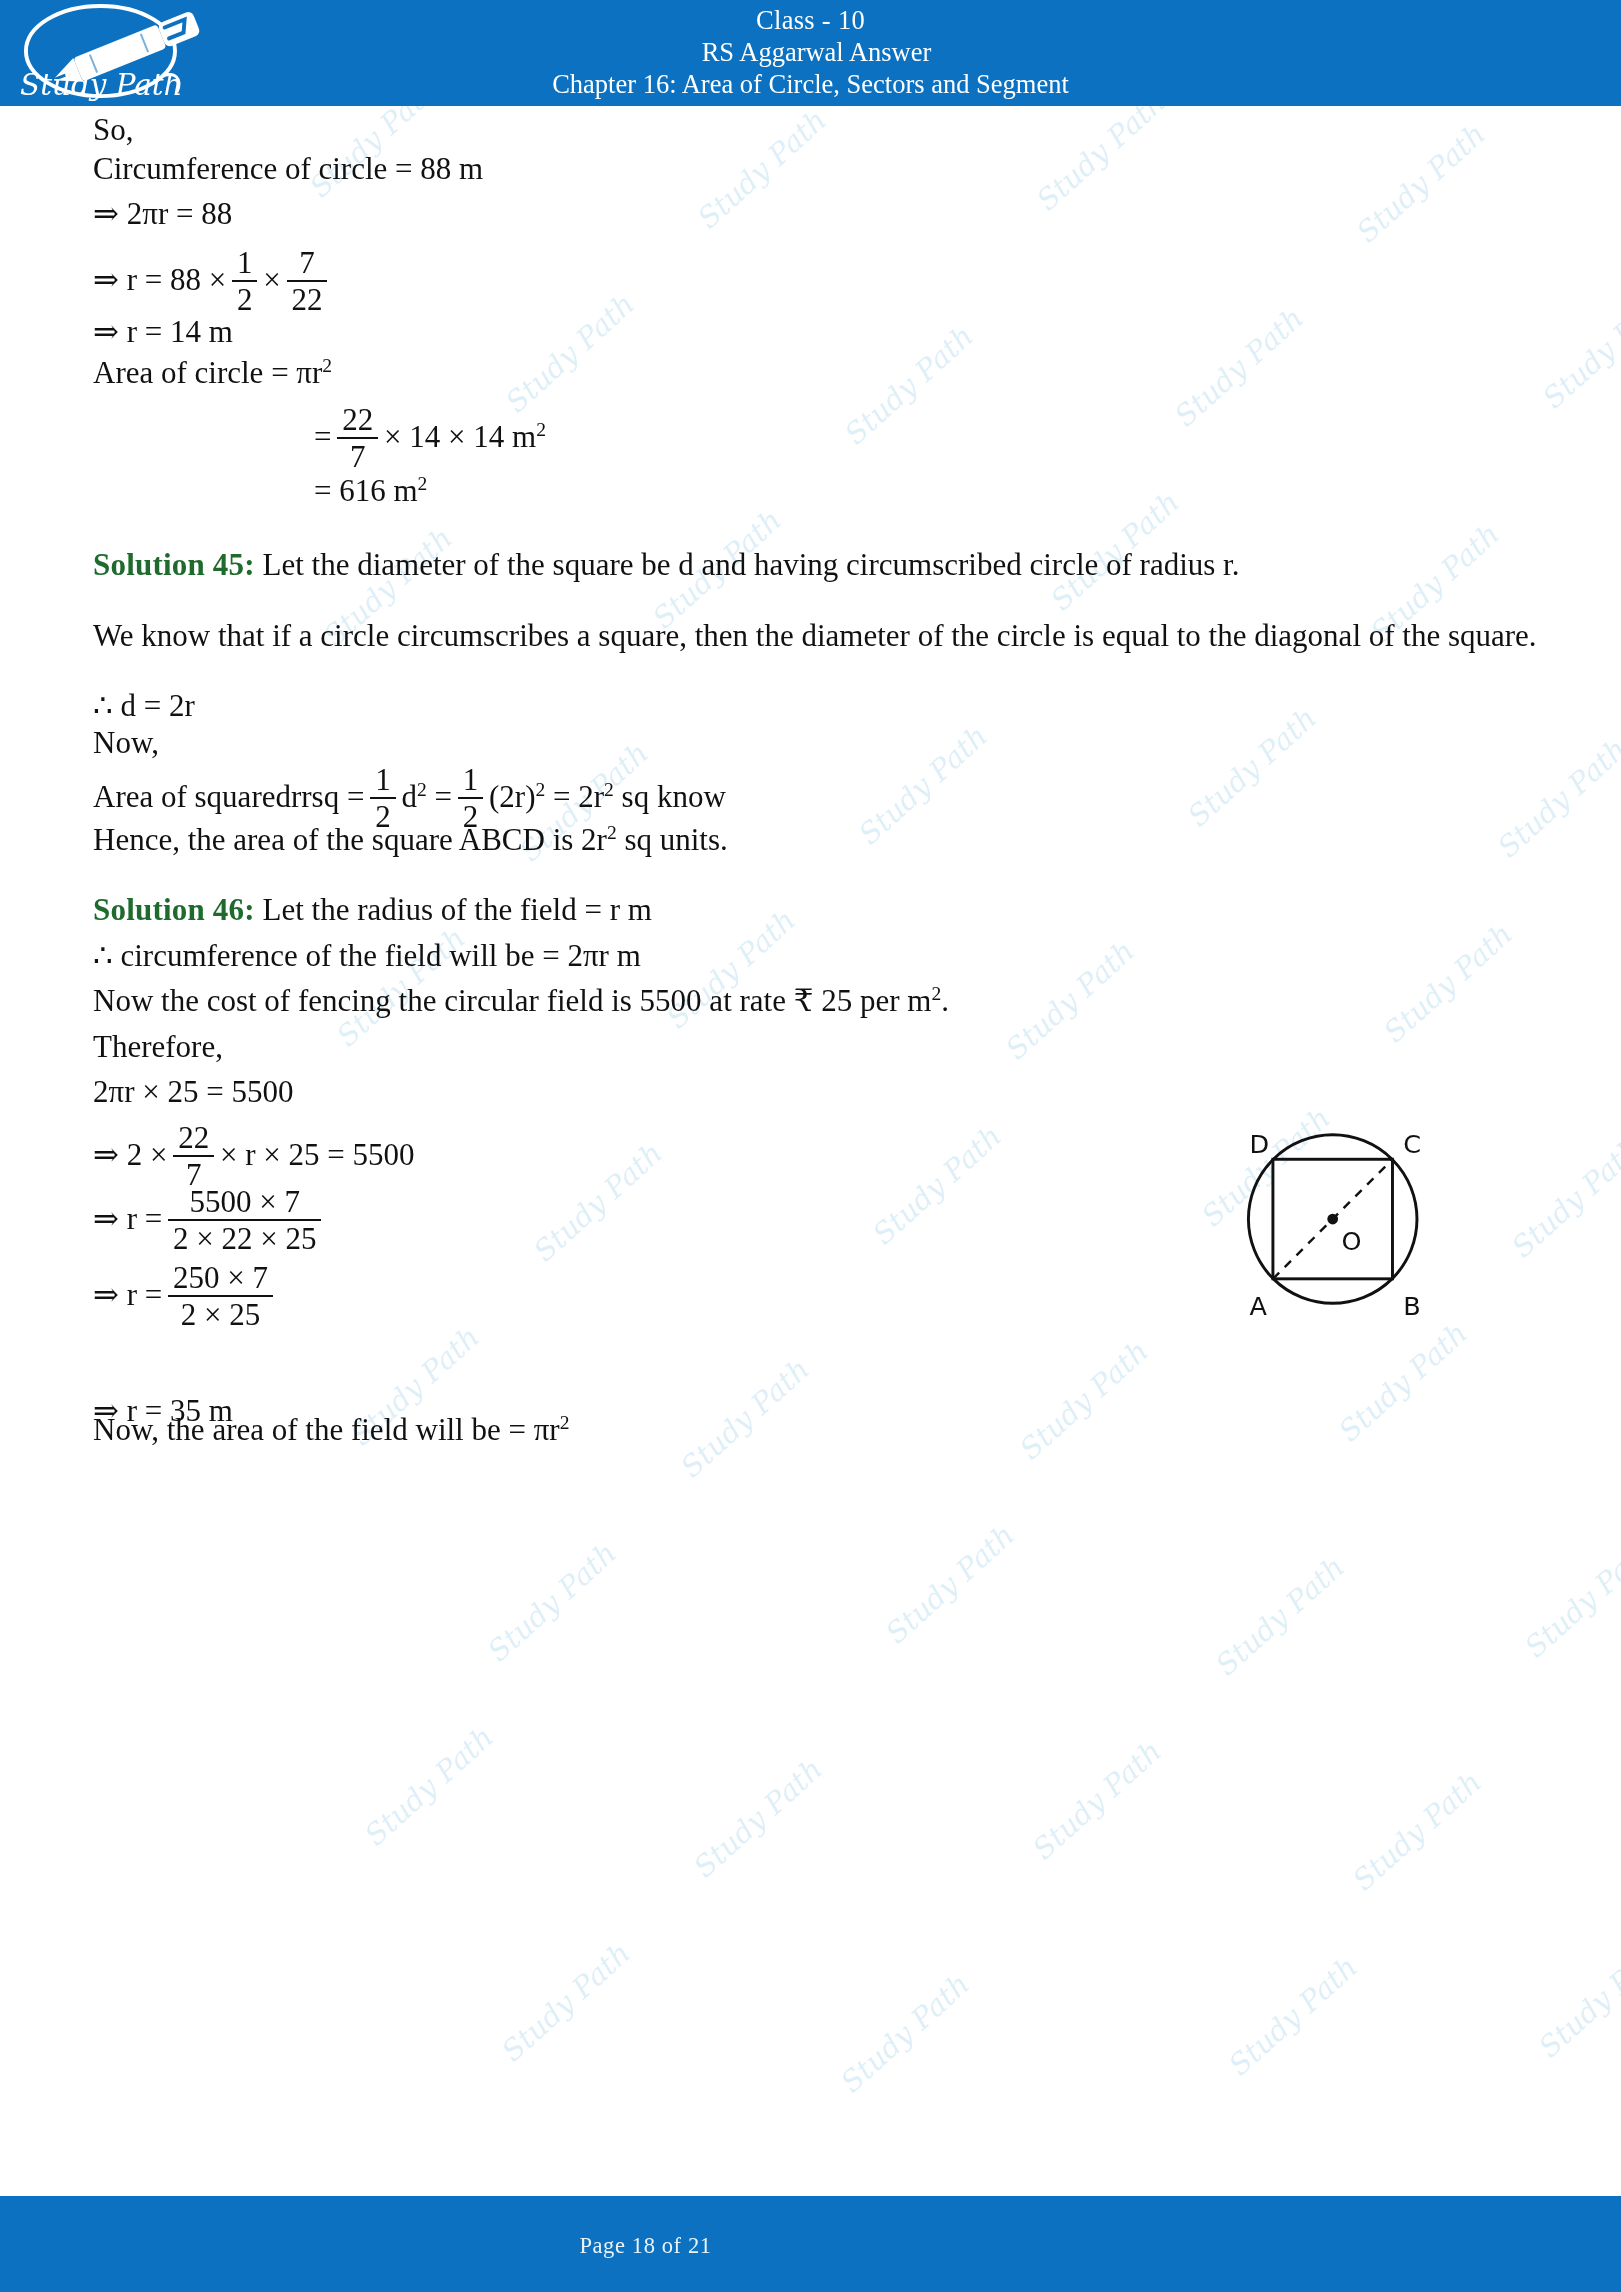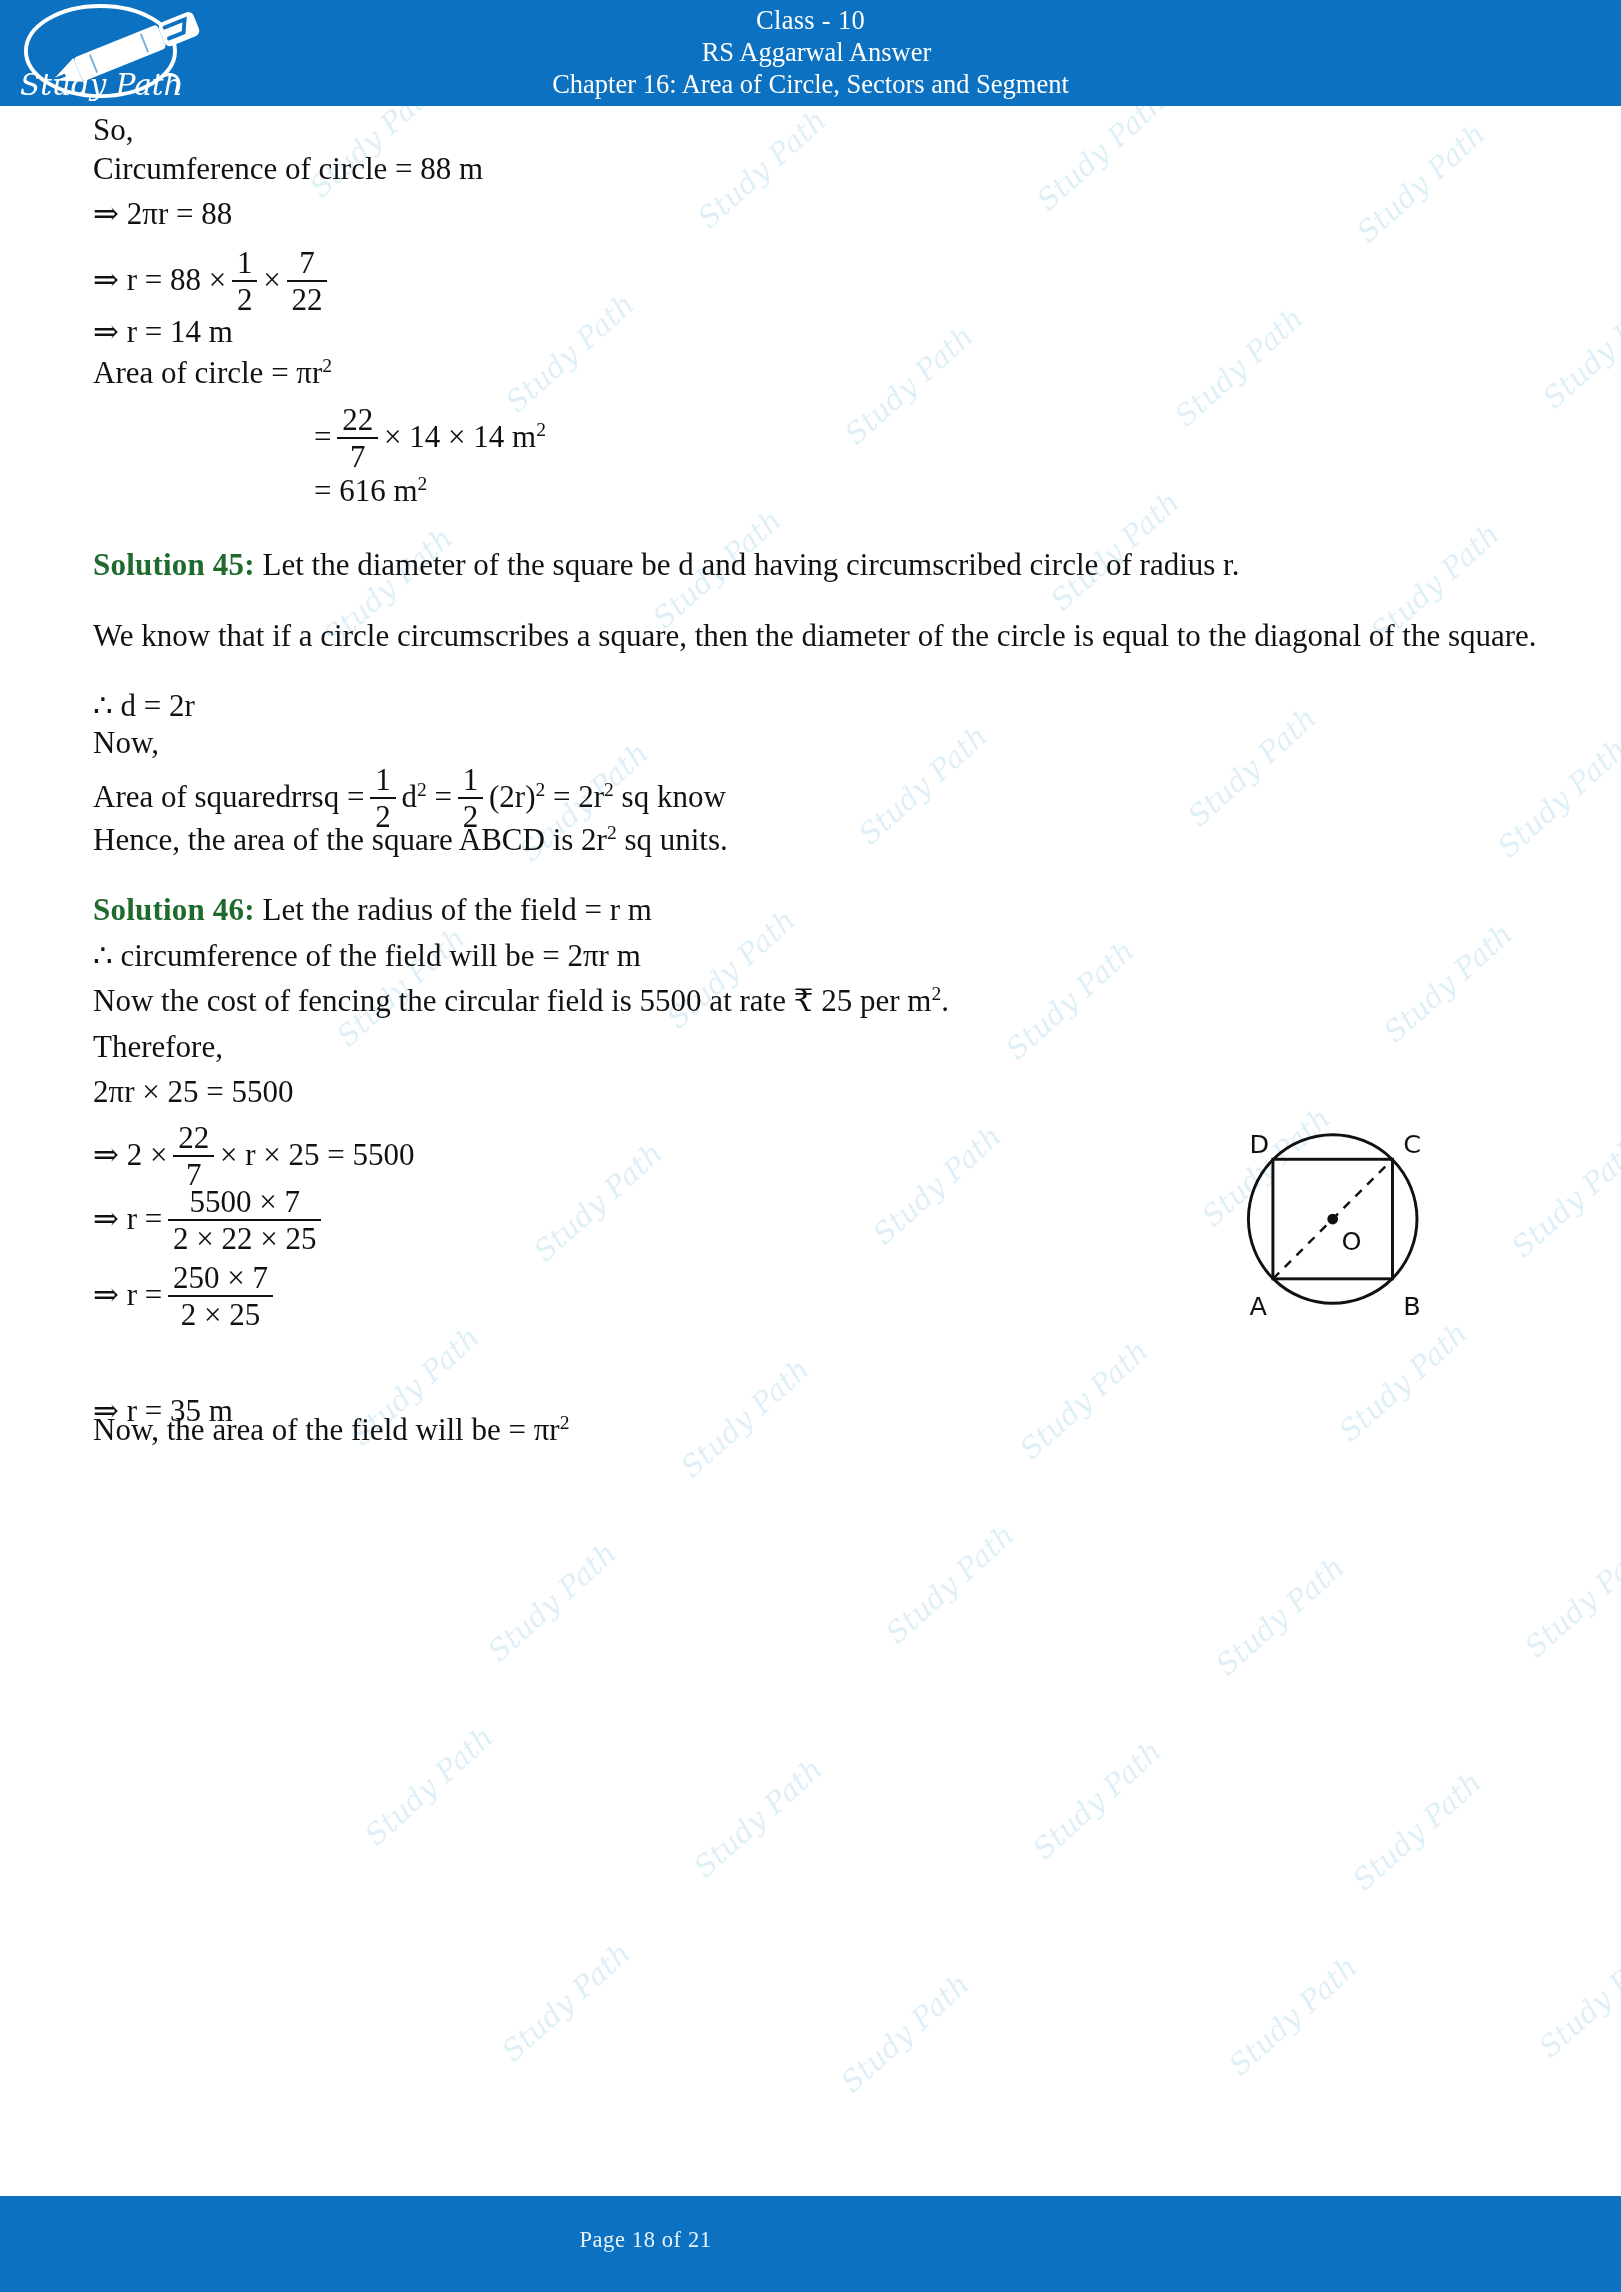--- a/index.html
+++ b/index.html
@@ -61,21 +61,21 @@
   .footer {
     position: absolute;
     left: 0;
     top: 2196px;
     width: 1621px;
     height: 97px;
     background: #0b71c0;
   }
   .footer-text {
     position: absolute;
-    top: 31px;
+    top: 37px;
     left: 0;
     width: 1291px;
     text-align: center;
     color: #eaf4fb;
     font-size: 22.5px;
     letter-spacing: 0.6px;
   }
 
   
   .wm-layer {

